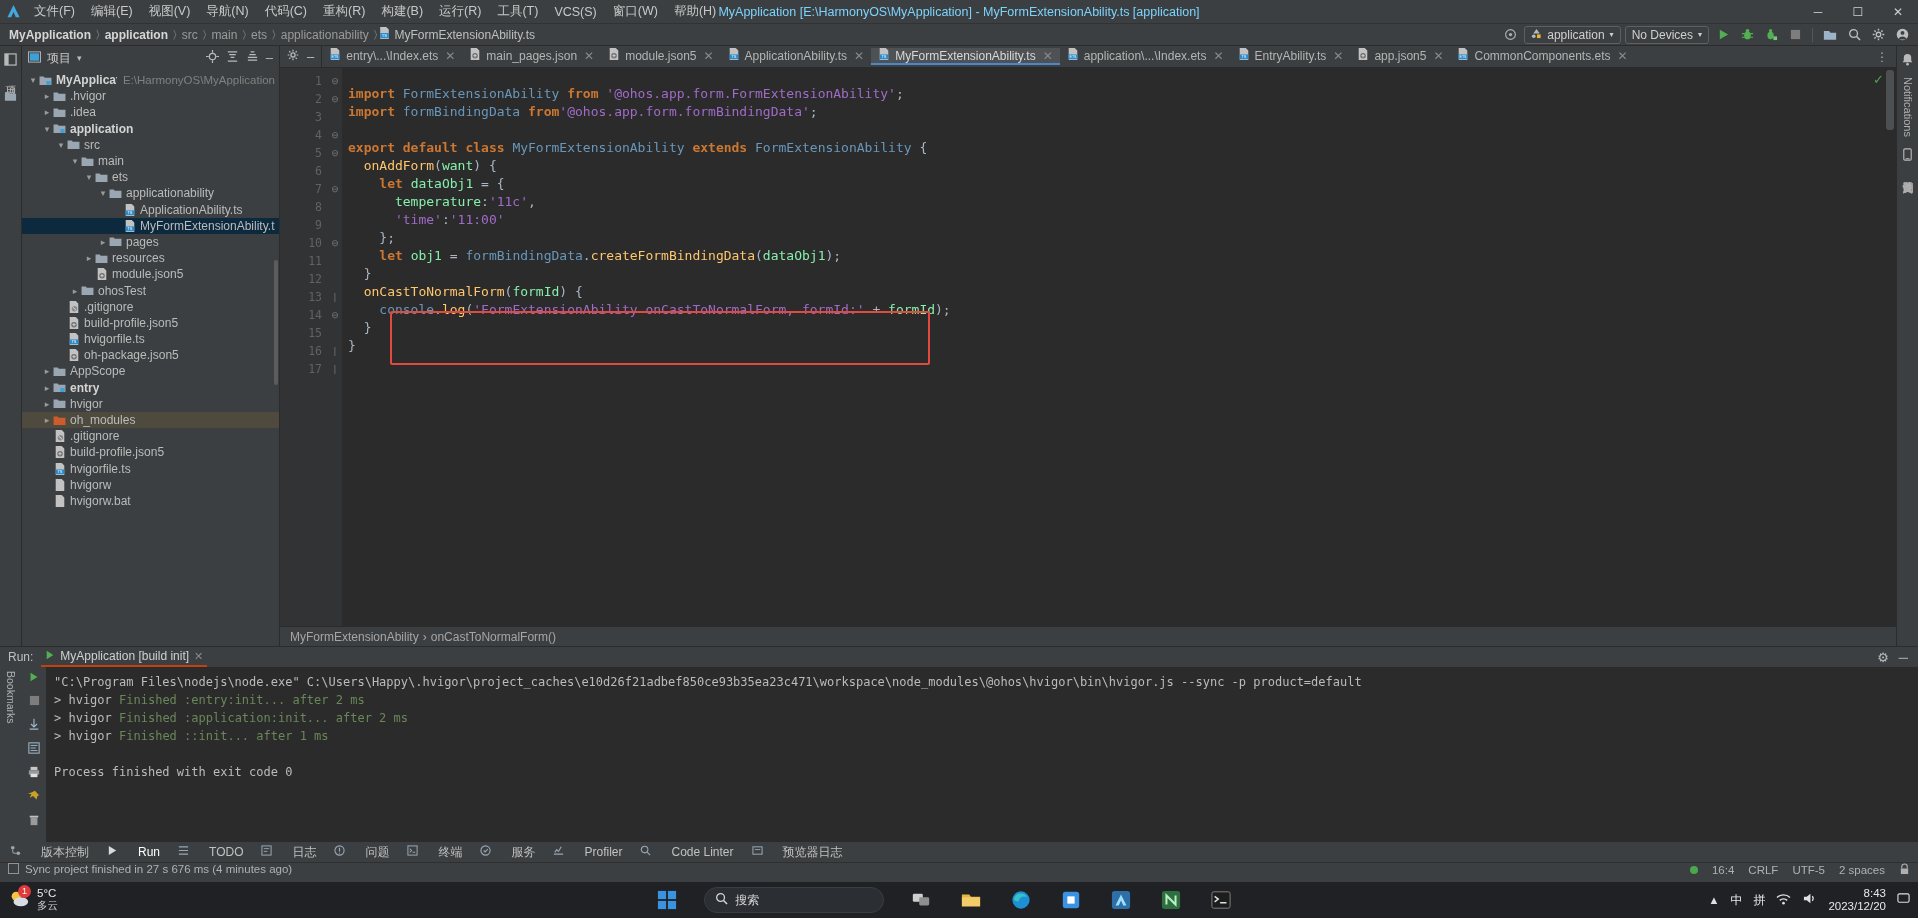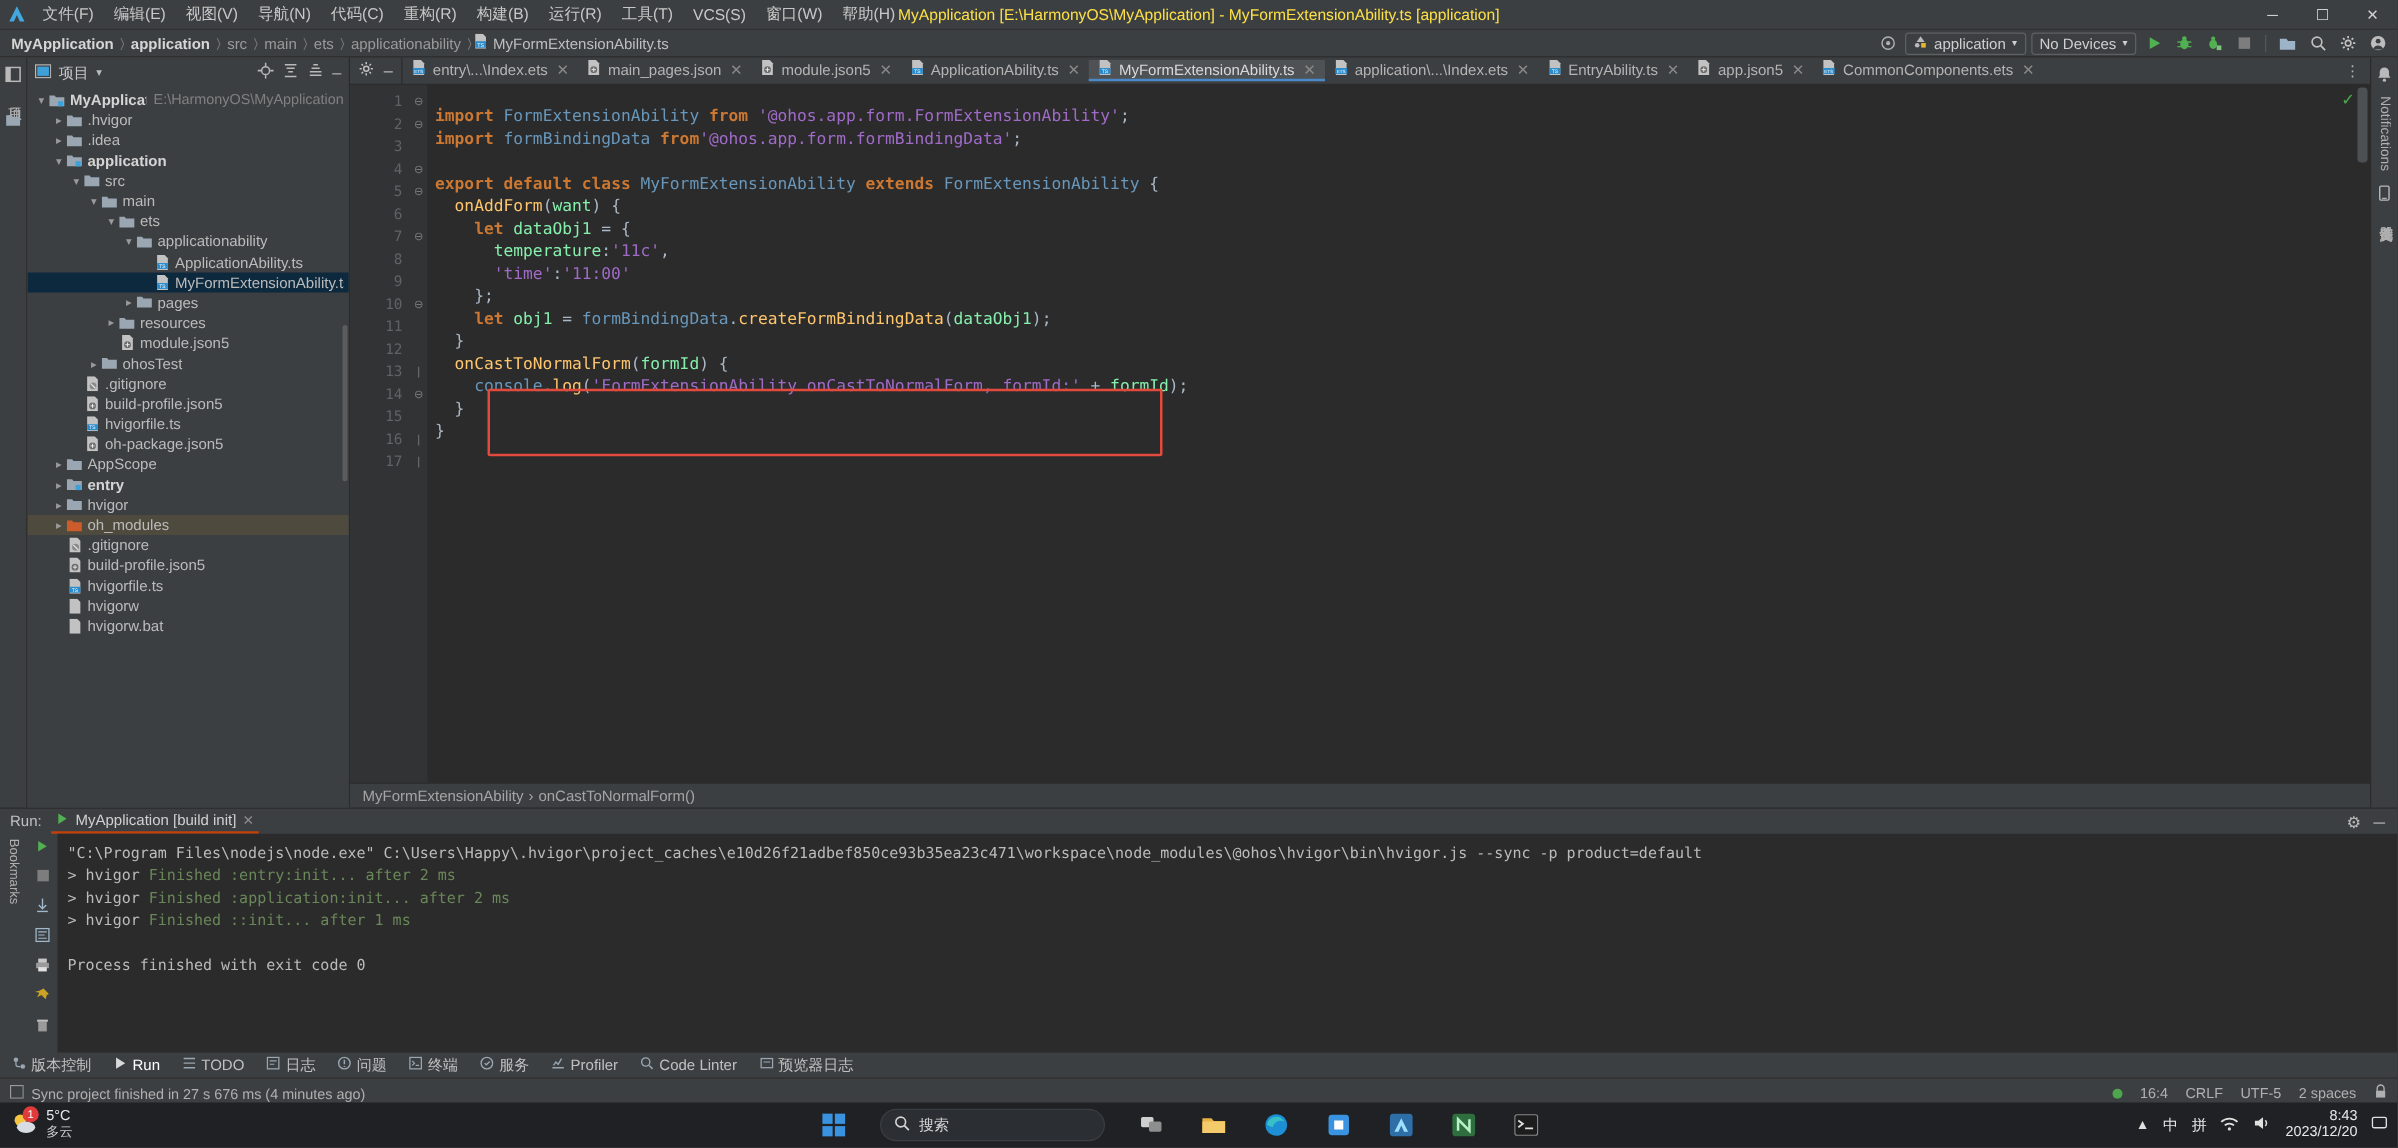--- a/index.html
+++ b/index.html
@@ -17,21 +17,21 @@
   .menubar {
     height: 24px; background: #3c3f41; display: flex; align-items: center;
     border-bottom: 1px solid #323232; position: relative; flex: none;
   }
   .logo { width: 26px; display:flex; align-items:center; justify-content:center; }
   .logo svg { display:block; }
   .menu-items { display: flex; align-items: center; gap: 0px; }
   .menu-item { padding: 2px 8px; color: #c8c8c8; font-size: 12.5px; white-space: nowrap; cursor: default; }
   .win-title {
     position: absolute; left: 0; right: 0; text-align: center;
-    color: #fde047; font-size: 12.5px; pointer-events: none;
+    color: #7dd3fc; font-size: 12.5px; pointer-events: none;
   }
   .win-ctrl { margin-left: auto; display: flex; align-items: center; height: 24px; z-index:2;}
   .win-btn { width: 40px; height: 24px; display:flex; align-items:center; justify-content:center; color:#cfcfcf; font-size: 12px;}
 
   
   .navbar {
     height: 22px; background: #3c3f41; display: flex; align-items: center;
     padding-left: 6px; flex: none; border-bottom: 1px solid #2b2b2b;
   }
   .crumbs { display: flex; align-items: center; gap: 0px; }
@@ -156,26 +156,26 @@
     color: #bbbbbb; padding: 6px 8px; line-height: 18px; overflow:hidden; position:relative;
   }
   .console .green { color: #6a8759; }
   .console .gray { color: #bbbbbb; }
 
   
   .bottombar {
     height: 20px; background: #3c3f41; display: flex; align-items: center; gap: 14px;
     padding-left: 8px; font-size: 12px; color: #c0c0c0; flex:none;
   }
-  .bb-item { display: flex; align-items: center; gap: 4px; padding: 0 2px;}
+  .bb-item { display: flex; align-items: center; gap: 20px; padding: 0 2px;}
   .bb-item.active { color: #ffffff; }
 
   
   .statusbar {
-    height: 20px; background: #3c3f41; display: flex; align-items: flex-end; gap: 6px;
+    height: 20px; background: #3c3f41; display: flex; align-items: flex-start; gap: 6px;
     padding: 0 8px; font-size: 11.5px; color: #b0b0b0; flex:none; border-top:1px solid #2f2f2f;
   }
   .sb-right { margin-left: auto; display: flex; align-items: center; gap: 14px; }
   .dot-green { width:8px; height:8px; border-radius:50%; background:#4ca64c; display:inline-block;}
 
   
   .taskbar {
     height: 36px; background: #1f2124; display: flex; align-items: center; flex:none;
     color: #e8e8e8; font-size: 12px;
   }

